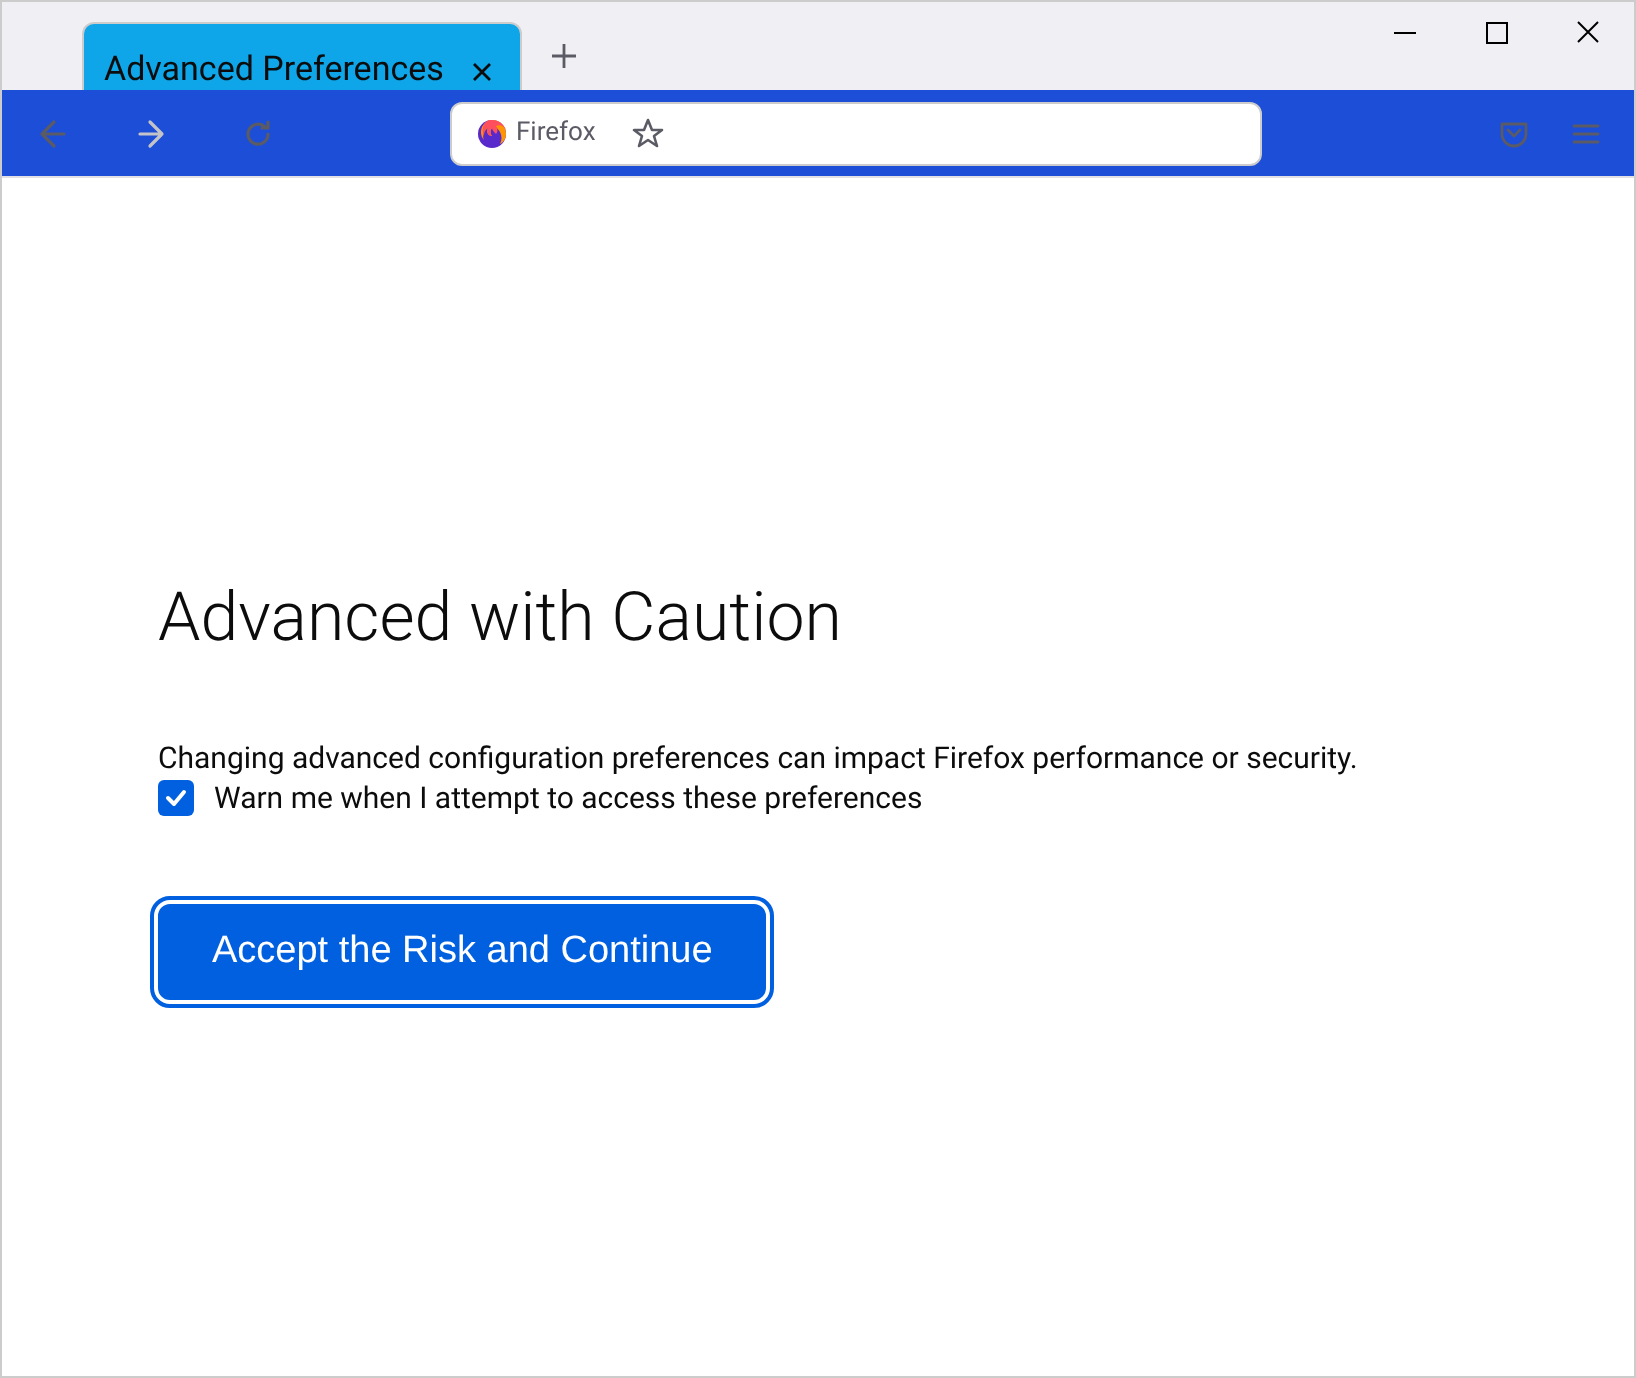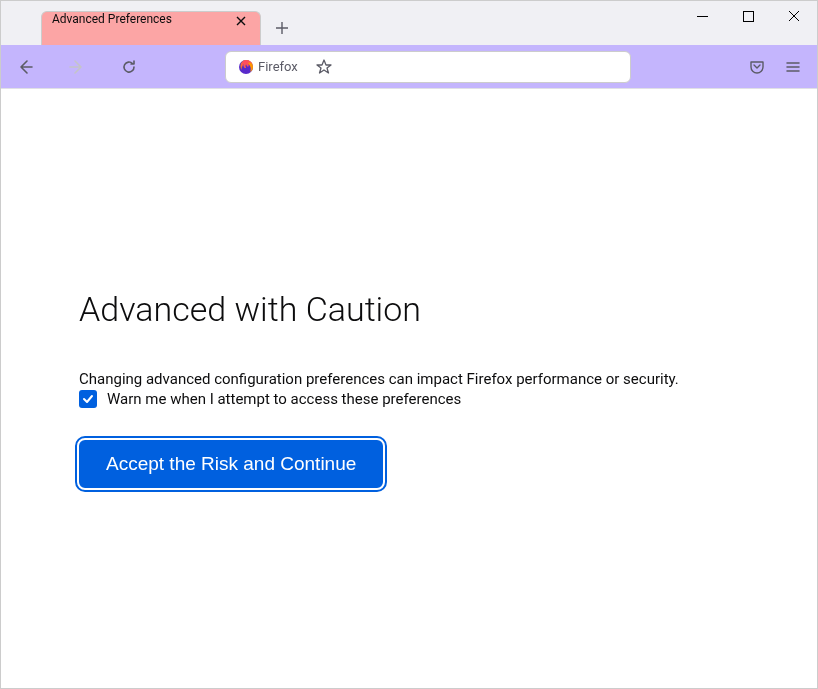--- a/index.html
+++ b/index.html
@@ -18,31 +18,31 @@
     
     .titlebar {
       background: #f0f0f4;
       height: 44px;
       display: flex;
       align-items: flex-end;
       padding-left: 40px;
       position: relative;
     }
     .tab {
-      background: #fca5a5;
+      background: #0ea5e9;
       border: 1px solid #ccc;
       border-bottom: none;
       border-radius: 6px 6px 0 0;
       height: 34px;
       min-width: 220px;
       display: flex;
-      align-items: flex-start;
+      align-items: flex-end;
       padding: 0 10px;
       margin-bottom: 0;
-      font-size: 12px;
+      font-size: 17px;
       color: #0c0c0d;
     }
     .tab-title {
       flex: 1;
       white-space: nowrap;
       overflow: hidden;
       text-overflow: ellipsis;
     }
     .tab-close {
       width: 18px;
@@ -76,21 +76,21 @@
     .win-btn {
       width: 46px;
       height: 30px;
       display: flex;
       align-items: center;
       justify-content: center;
       cursor: pointer;
     }
     
     .toolbar {
-      background: #c4b5fd;
+      background: #1d4ed8;
       height: 44px;
       border-bottom: 1px solid #e0e0e6;
       display: flex;
       align-items: center;
       padding: 0 8px;
       gap: 20px;
     }
     .nav-btn {
       width: 32px;
       height: 32px;
@@ -168,21 +168,21 @@
     }
     .warning-desc {
       font-size: 15px;
       color: #0c0c0d;
       line-height: 1.4;
     }
     .checkbox-row {
       display: flex;
       align-items: flex-start;
       gap: 10px;
-      margin-bottom: 32px;
+      margin-bottom: 44px;
     }
     .checkbox {
       width: 18px;
       height: 18px;
       background: #0060df;
       border-radius: 3px;
       display: flex;
       align-items: center;
       justify-content: center;
       cursor: pointer;

